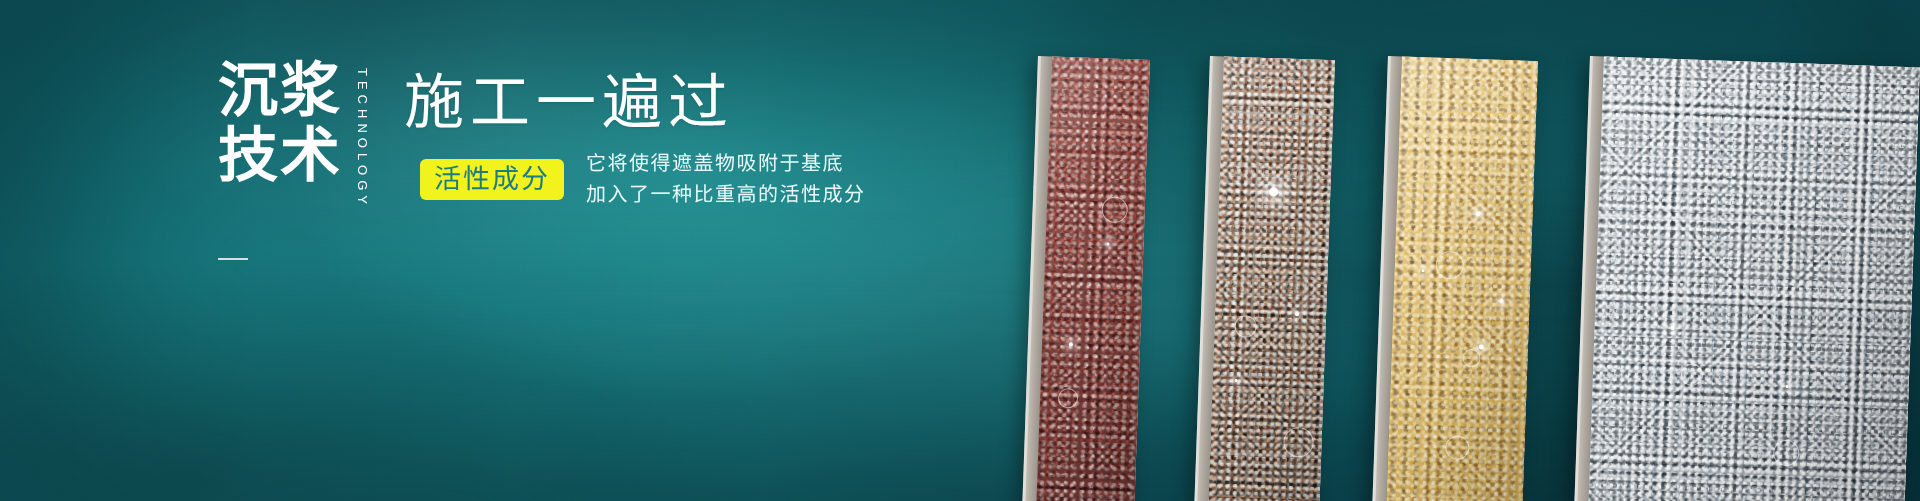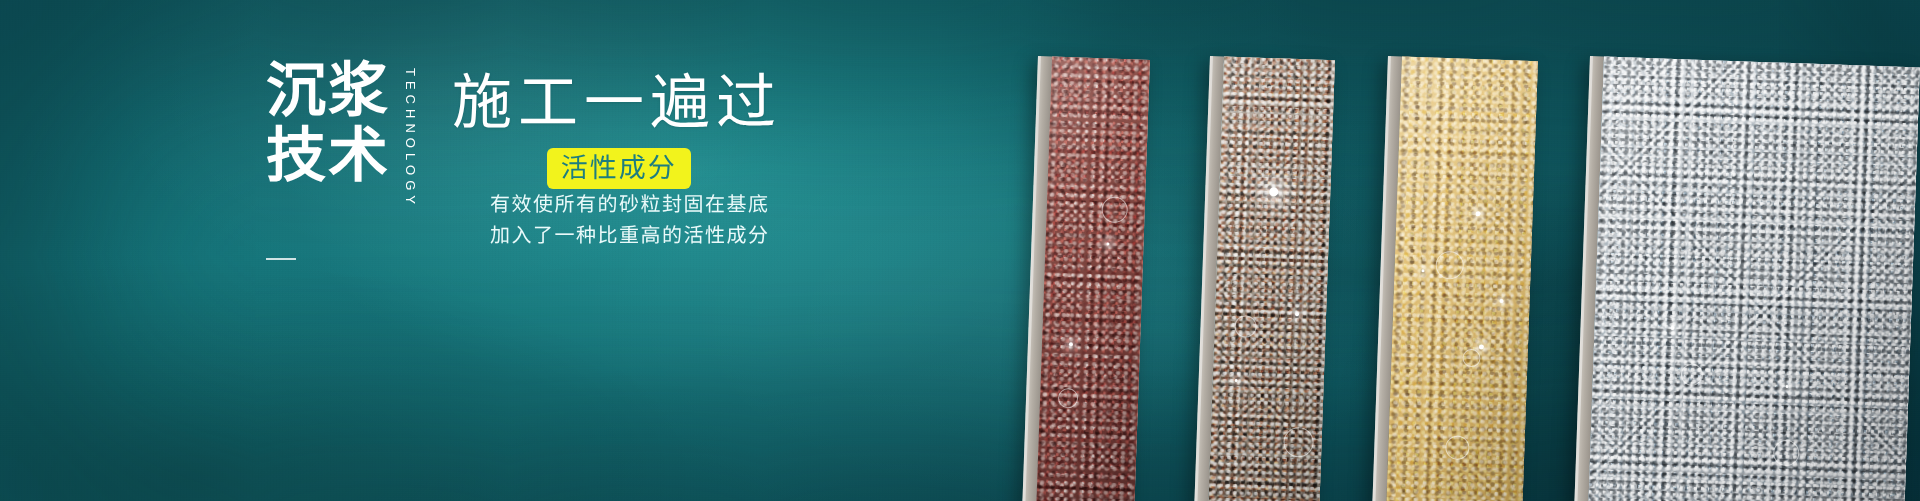--- a/index.html
+++ b/index.html
@@ -32,21 +32,21 @@
     background-image:
       repeating-linear-gradient(0deg, rgba(255,255,255,.045) 0 1px, rgba(0,0,0,0) 1px 2px),
       repeating-linear-gradient(90deg, rgba(0,0,0,.05) 0 1px, rgba(0,0,0,0) 1px 3px);
   }
   .bg-vignette{
     position:absolute; inset:0; pointer-events:none;
     box-shadow: inset 0 0 190px 60px rgba(4,34,42,0.55);
   }
 
   
-  .content{ position:absolute; left:0; top:0; width:1100px; height:501px;margin-left:48px; }
+  .content{ position:absolute; left:0; top:0; width:1100px; height:501px; }
 
   
   .logo-lockup{
     position:absolute; left:218px; top:62px;
     display:flex; align-items:flex-start;
   }
   .logo-cn{
     color:#ffffff; font-weight:700; line-height:0.95;
     font-family:"DejaVu Sans","Liberation Sans",sans-serif;
     letter-spacing:2px;
@@ -64,21 +64,21 @@
   
   .headline{
     position:absolute; left:404px; top:68px;
     color:#ffffff; font-size:60px; font-weight:300;
     letter-spacing:6px; white-space:nowrap; line-height:1.15;
     font-family:Liberation Sans, sans-serif;
     text-shadow:0 1px 3px rgba(0,0,0,0.12);
   }
 
   
-  .sub-row{ position:absolute; left:420px; top:148px; display:flex; align-items:center;flex-direction:column; }
+  .sub-row{ position:absolute; left:420px; top:148px; display:flex; align-items:center; }
   .badge{
     background:#f2f31c; color:#1d7d80;
     font-size:27px; font-weight:400; letter-spacing:2px;
     padding:6px 14px 8px 14px; border-radius:6px;
     white-space:nowrap; line-height:1;
     font-family:"DejaVu Sans","Liberation Sans",sans-serif;
   }
   .sub-lines{
     margin-left:22px; color:#eafafa; font-size:20px; font-weight:300;
     line-height:1.55; letter-spacing:1.5px; white-space:nowrap;
@@ -223,21 +223,21 @@
         <span class="logo-cn-line l2">技术</span>
       </div>
       <div class="logo-en">TECHNOLOGY</div>
     </div>
 
     <div class="headline">施工一遍过</div>
 
     <div class="sub-row">
       <div class="badge">活性成分</div>
       <div class="sub-lines">
-        <div>有效使所有的砂粒封固在基底</div>
+        <div>它将使得遮盖物吸附于基底</div>
         <div>加入了一种比重高的活性成分</div>
       </div>
     </div>
 
     <div class="rule"></div>
 
   </div>
 
   <div class="panels">
 

